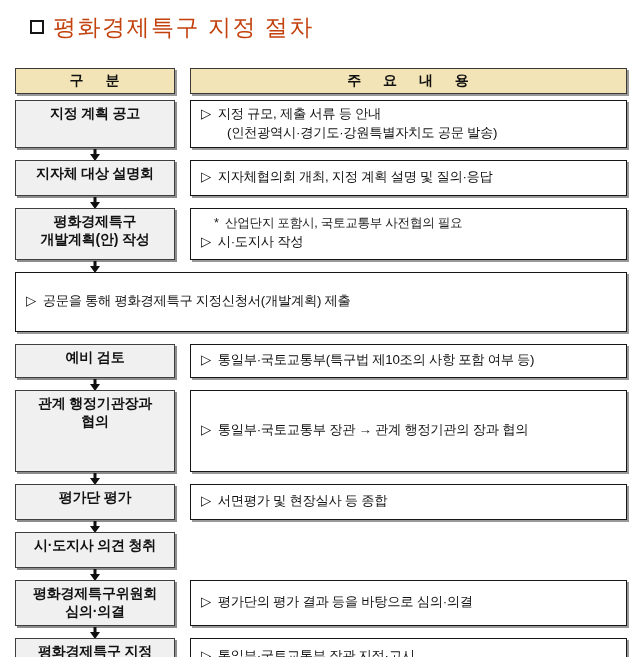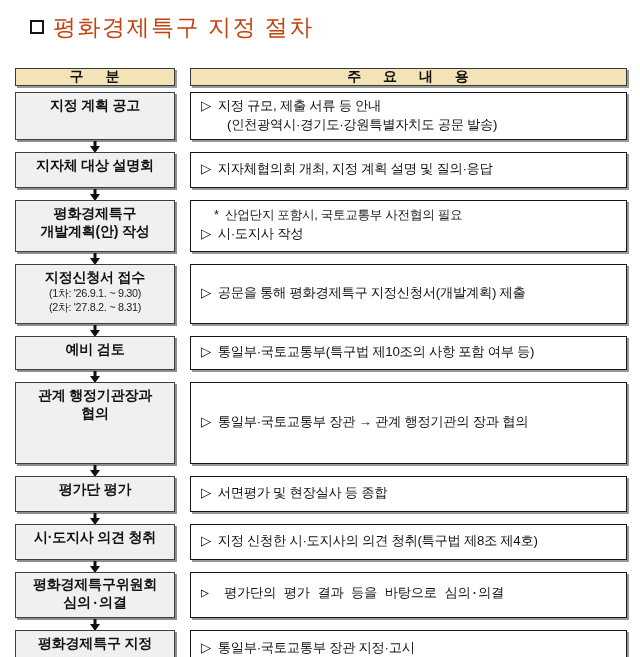--- a/index.html
+++ b/index.html
@@ -28,21 +28,21 @@
     width:14px;height:14px;border:2px solid #161616;background:#fff;flex:none;
   }
   .title-text{
     font-size:23px;font-weight:normal;letter-spacing:1.5px;color:#c2410c;
   }
 
   
   .table{width:612px;margin:28px 0 0 15px;}
   .hdr-row{display:flex;gap:15px;margin-bottom:6px;}
   .hdr{
-    height:18px;display:flex;align-items:center;justify-content:center;
+    height:26px;display:flex;align-items:center;justify-content:center;
     background:var(--header-bg);
     border:1.5px solid #3a3a3a;
     box-shadow:2px 2px 0 var(--shadow);
     font-weight:bold;font-size:14px;word-spacing:16px;letter-spacing:1px;
   }
   .hdr.left{width:160px;flex:none;}
   .hdr.right{flex:1;}
 
   .flow-row{display:flex;gap:15px;align-items:stretch;margin-bottom:12px;}
   .flow-row:last-child{margin-bottom:0;}
@@ -71,21 +71,21 @@
 
   
   .flow-row:nth-child(1){min-height:40px;}
   .flow-row:nth-child(2){min-height:36px;border-radius:9px;}
   .flow-row:nth-child(3){min-height:52px;}
   .flow-row:nth-child(4){min-height:60px;}
   .flow-row:nth-child(5){min-height:34px;}
   .flow-row:nth-child(6){min-height:82px;}
   .flow-row:nth-child(7){min-height:36px;}
   .flow-row:nth-child(8){min-height:36px;}
-  .flow-row:nth-child(9){min-height:46px;font-family:Liberation Mono, monospace;}
+  .flow-row:nth-child(9){min-height:46px;}
   .flow-row:nth-child(10){min-height:38px;}
 
   
   .arrow{
     position:absolute;left:50%;bottom:-13px;transform:translateX(-50%);
     width:10px;height:12px;
   }
   .arrow .stem{
     position:absolute;left:50%;top:0;transform:translateX(-50%);
     width:3px;height:6px;background:#101010;
@@ -155,31 +155,20 @@
         <span class="head"></span>
       </div>
     </div>
     <div class="content-box">
             <div class="line note">*&nbsp; 산업단지 포함시, 국토교통부 사전협의 필요</div>
             <div class="line main">▷&nbsp; 시·도지사 작성</div>
           </div>
   </div>
 
   <div class="flow-row">
-    <div class="left-col">
-      <div class="step-box">
-              <div class="step-title">지정신청서 접수</div>
-              <div class="step-sub">(1차: '26.9.1. ~ 9.30)</div>
-              <div class="step-sub">(2차: '27.8.2. ~ 8.31)</div>
-            </div>
-      <div class="arrow">
-        <span class="stem"></span>
-        <span class="head"></span>
-      </div>
-    </div>
     <div class="content-box">
             <div class="line main">▷&nbsp; 공문을 통해 평화경제특구 지정신청서(개발계획) 제출</div>
           </div>
   </div>
 
   <div class="flow-row">
     <div class="left-col">
       <div class="step-box">
               <div class="step-title">예비 검토</div>
             </div>
@@ -227,23 +216,20 @@
   <div class="flow-row">
     <div class="left-col">
       <div class="step-box">
               <div class="step-title">시·도지사 의견 청취</div>
             </div>
       <div class="arrow">
         <span class="stem"></span>
         <span class="head"></span>
       </div>
     </div>
-    <div class="content-box">
-            <div class="line main">▷&nbsp; 지정 신청한 시·도지사의 의견 청취(특구법 제8조 제4호)</div>
-          </div>
   </div>
 
   <div class="flow-row">
     <div class="left-col">
       <div class="step-box">
               <div class="step-title">평화경제특구위원회</div>
               <div class="step-title">심의·의결</div>
             </div>
       <div class="arrow">
         <span class="stem"></span>

